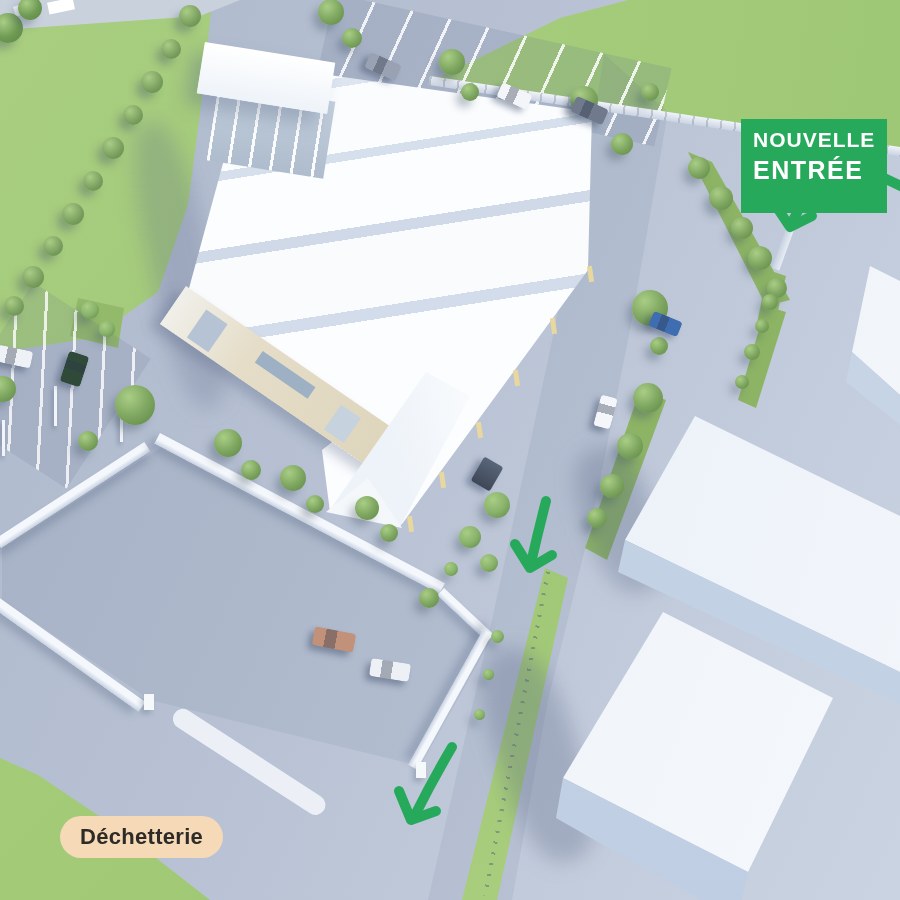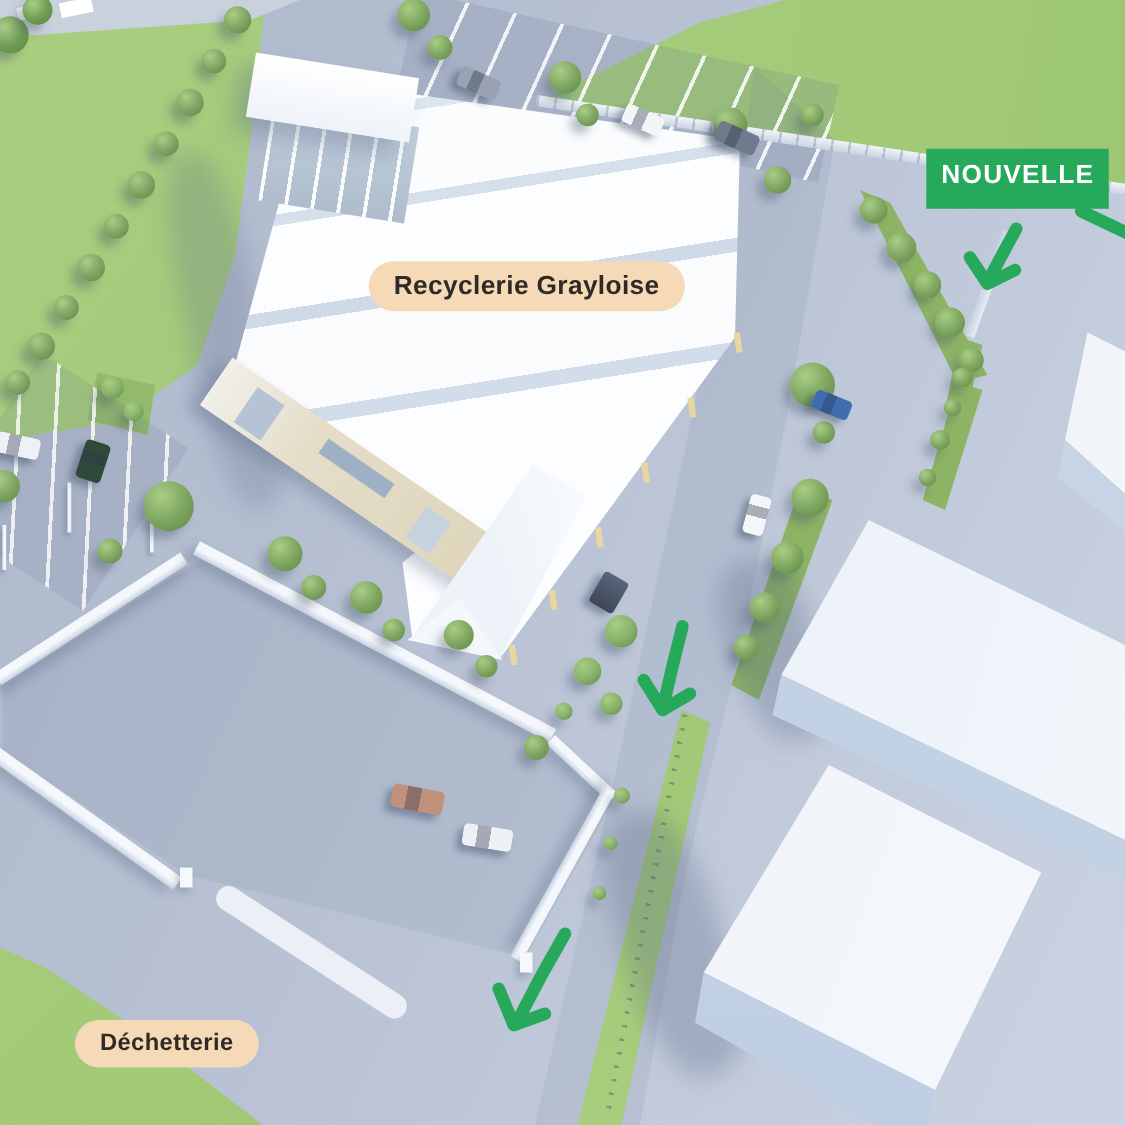--- a/index.html
+++ b/index.html
@@ -20,21 +20,21 @@
   .wall{position:absolute;background:linear-gradient(180deg,#f4f7fb 55%,#c7d2e2);
     box-shadow:-5px 7px 9px rgba(80,95,125,.32);z-index:30;}
   .endcap{position:absolute;background:#f6f9fc;z-index:31;box-shadow:-3px 4px 5px rgba(80,95,125,.3);}
   .lamp{position:absolute;width:3px;background:#f1f4f8;z-index:34;box-shadow:-2px 3px 4px rgba(70,85,115,.4);}
   .post{position:absolute;width:5px;height:16px;background:#e8d79e;z-index:26;transform:rotate(-8deg);}
   
   .pill{position:absolute;background:#f6dab8;color:#2e2a26;font-weight:700;
     font-size:21px;padding:8px 20px;border-radius:28px;letter-spacing:.3px;
     z-index:60;white-space:nowrap;}
   .badge{position:absolute;left:741px;top:119px;background:#27a95c;color:#ffffff;
-    font-weight:700;padding:7px 12px 13px;z-index:60;line-height:1.32;}
+    font-weight:700;padding:7px 12px 26px;z-index:60;line-height:1.32;}
   .badge .l1{font-size:21px;letter-spacing:1px;display:block;}
   .badge .l2{font-size:25px;letter-spacing:1.5px;display:block;}
   #arrows{position:absolute;left:0;top:0;z-index:70;pointer-events:none;}
   .shadow{position:absolute;border-radius:40%;filter:blur(10px);z-index:14;}
 </style>
 </head>
 <body>
 
 <div id="stage">
 
@@ -204,24 +204,24 @@
       <div class="car" style="left: 498px; top: 88px; width: 33px; height: 16px; transform: rotate(24deg); background-color: rgb(243, 245, 249); background-image: linear-gradient(90deg, transparent 28%, rgba(45, 55, 75, 0.38) 28%, rgba(45, 55, 75, 0.38) 55%, transparent 55%);"></div>
       <div class="car" style="left: 572px; top: 102px; width: 35px; height: 17px; transform: rotate(24deg); background-color: rgb(112, 122, 140); background-image: linear-gradient(90deg, transparent 28%, rgba(45, 55, 75, 0.38) 28%, rgba(45, 55, 75, 0.38) 55%, transparent 55%);"></div>
       <div class="car" style="left: 650px; top: 316px; width: 31px; height: 16px; transform: rotate(22deg); background-color: rgb(62, 109, 178); background-image: linear-gradient(90deg, transparent 28%, rgba(45, 55, 75, 0.38) 28%, rgba(45, 55, 75, 0.38) 55%, transparent 55%);"></div>
       <div class="car" style="left: 597px; top: 396px; width: 17px; height: 32px; transform: rotate(15deg); background-color: rgb(244, 246, 250); background-image: linear-gradient(transparent 28%, rgba(45, 55, 75, 0.38) 28%, rgba(45, 55, 75, 0.38) 55%, transparent 55%);"></div>
       <div class="car" style="left: 313px; top: 630px; width: 42px; height: 19px; transform: rotate(11deg); background-color: rgb(194, 145, 121); background-image: linear-gradient(90deg, transparent 28%, rgba(45, 55, 75, 0.38) 28%, rgba(45, 55, 75, 0.38) 55%, transparent 55%);"></div>
       <div class="car" style="left: 370px; top: 661px; width: 40px; height: 18px; transform: rotate(9deg); background-color: rgb(237, 241, 246); background-image: linear-gradient(90deg, transparent 28%, rgba(45, 55, 75, 0.38) 28%, rgba(45, 55, 75, 0.38) 55%, transparent 55%);"></div>
       <div class="car" style="left: 64px; top: 353px; width: 21px; height: 32px; transform: rotate(18deg); background-color: rgb(47, 74, 56); background-image: linear-gradient(transparent 28%, rgba(45, 55, 75, 0.38) 28%, rgba(45, 55, 75, 0.38) 55%, transparent 55%);"></div>
       <div class="car" style="left: -4px; top: 348px; width: 36px; height: 17px; transform: rotate(12deg); background-color: rgb(238, 241, 245); background-image: linear-gradient(90deg, transparent 28%, rgba(45, 55, 75, 0.38) 28%, rgba(45, 55, 75, 0.38) 55%, transparent 55%);"></div>
     </div>
 
-  <div class="pill" style="left:295px;top:209px;">Recyclerie Grayloise</div>
-  <div class="pill" style="left:60px;top:816px;font-size:19px;text-align:right;">Déchetterie</div>
+  <div class="pill" style="left:60px;top:816px;font-size:22px;text-align:right;">Déchetterie</div>
   <div class="badge">
     <span class="l1">NOUVELLE</span>
+    <span class="l2">ENTRÉE</span>
   </div>
 
   <svg id="arrows" width="900" height="900" viewBox="0 0 900 900">
     <path d="M813 183 Q802 203 791 224" fill="none" stroke-width="10" stroke-linecap="round" stroke="#27a95c"></path>
     <path d="M776 206 L790 227 L812 216" fill="none" stroke-width="10" stroke-linecap="round" stroke-linejoin="round" stroke="#27a95c"></path>
     <path d="M865 169 L905 188" fill="none" stroke-width="10" stroke-linecap="round" stroke="#27a95c"></path>
     <path d="M546 501 Q538 532 531 563" fill="none" stroke-width="10" stroke-linecap="round" stroke="#27a95c"></path>
     <path d="M515 544 L530 568 L552 555" fill="none" stroke-width="10" stroke-linecap="round" stroke-linejoin="round" stroke="#27a95c"></path>
     <path d="M452 747 Q432 781 414 817" fill="none" stroke-width="10" stroke-linecap="round" stroke="#27a95c"></path>
     <path d="M399 791 L411 820 L436 811" fill="none" stroke-width="10" stroke-linecap="round" stroke-linejoin="round" stroke="#27a95c"></path>

